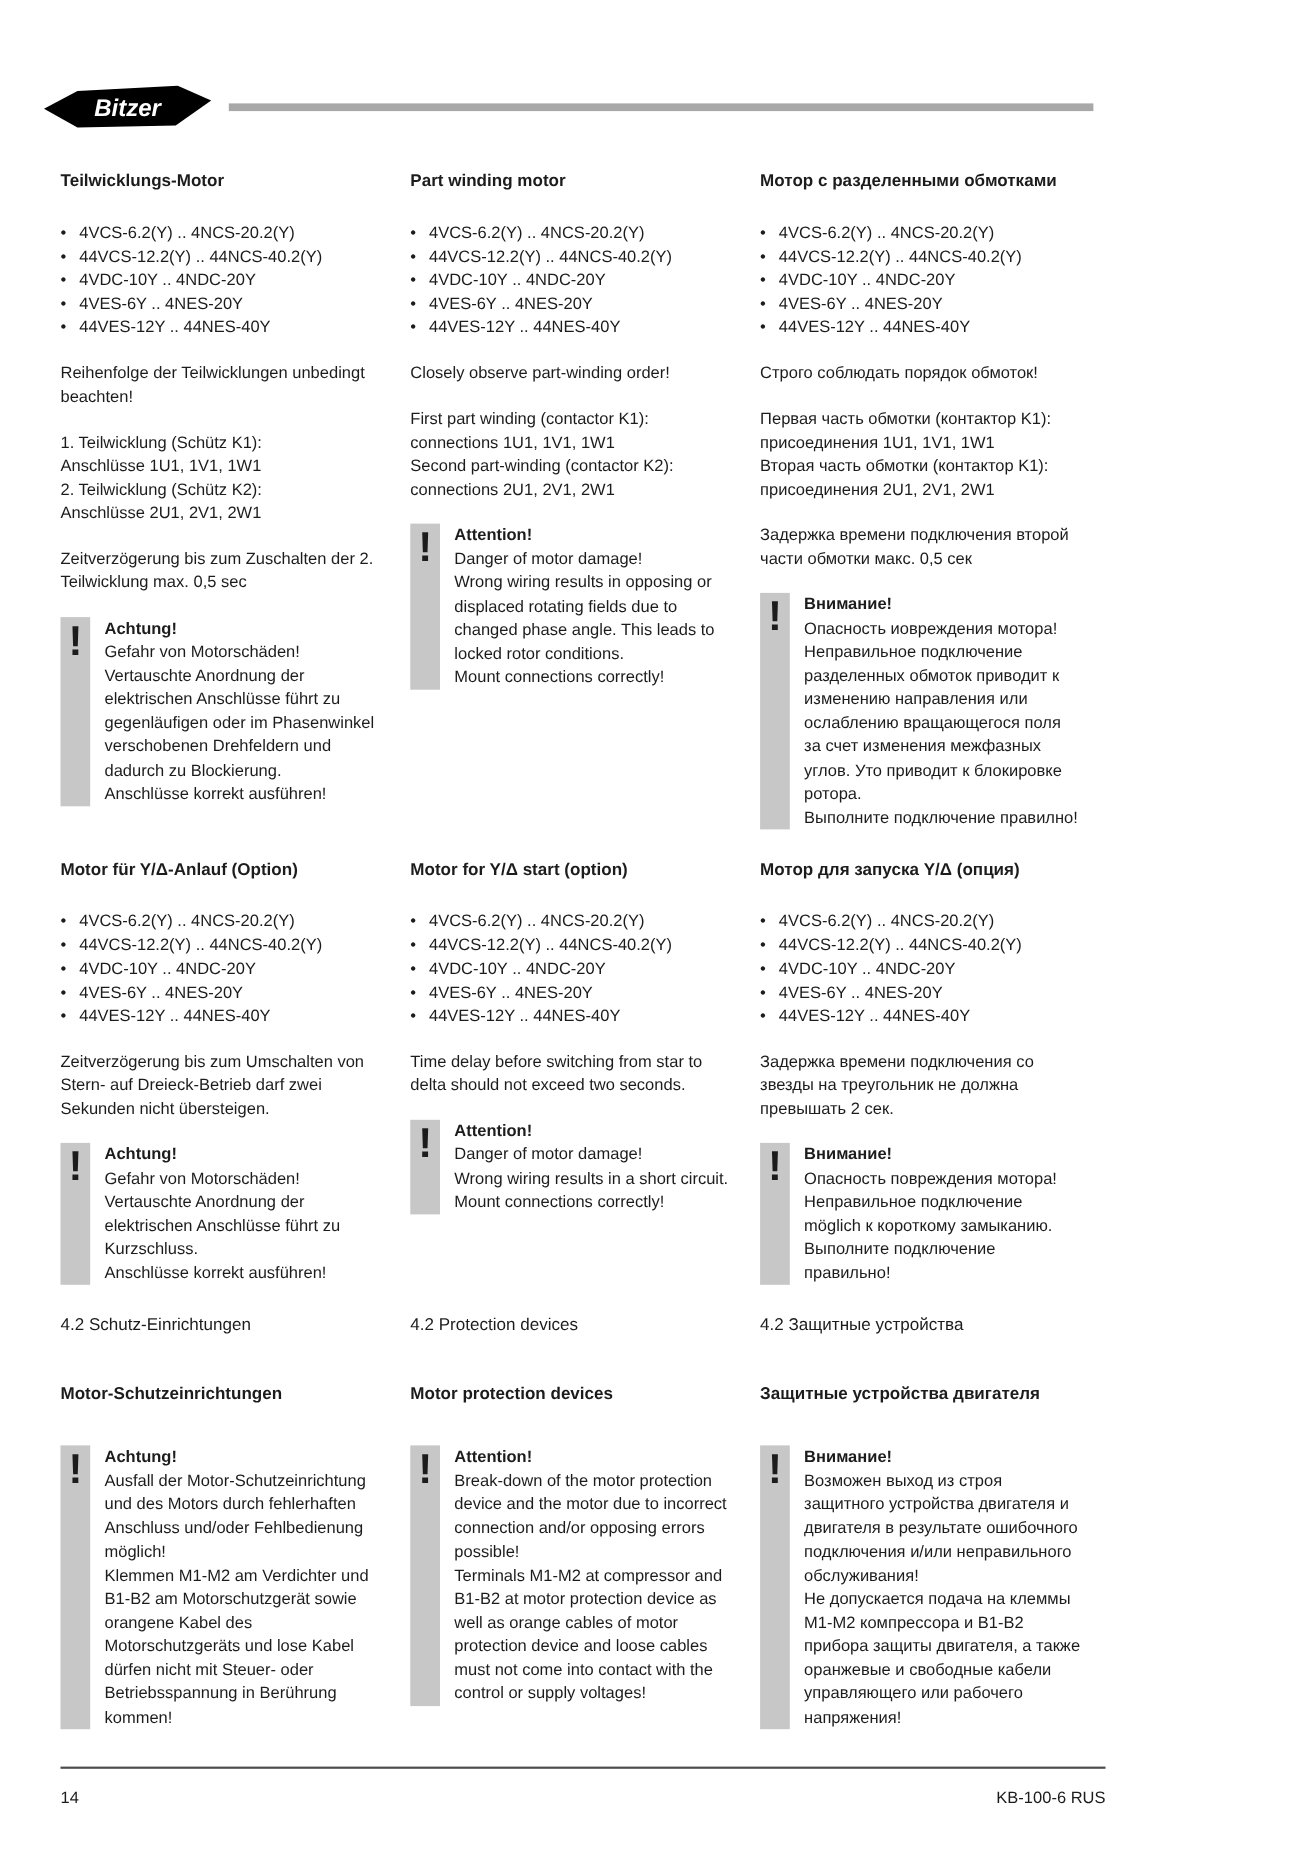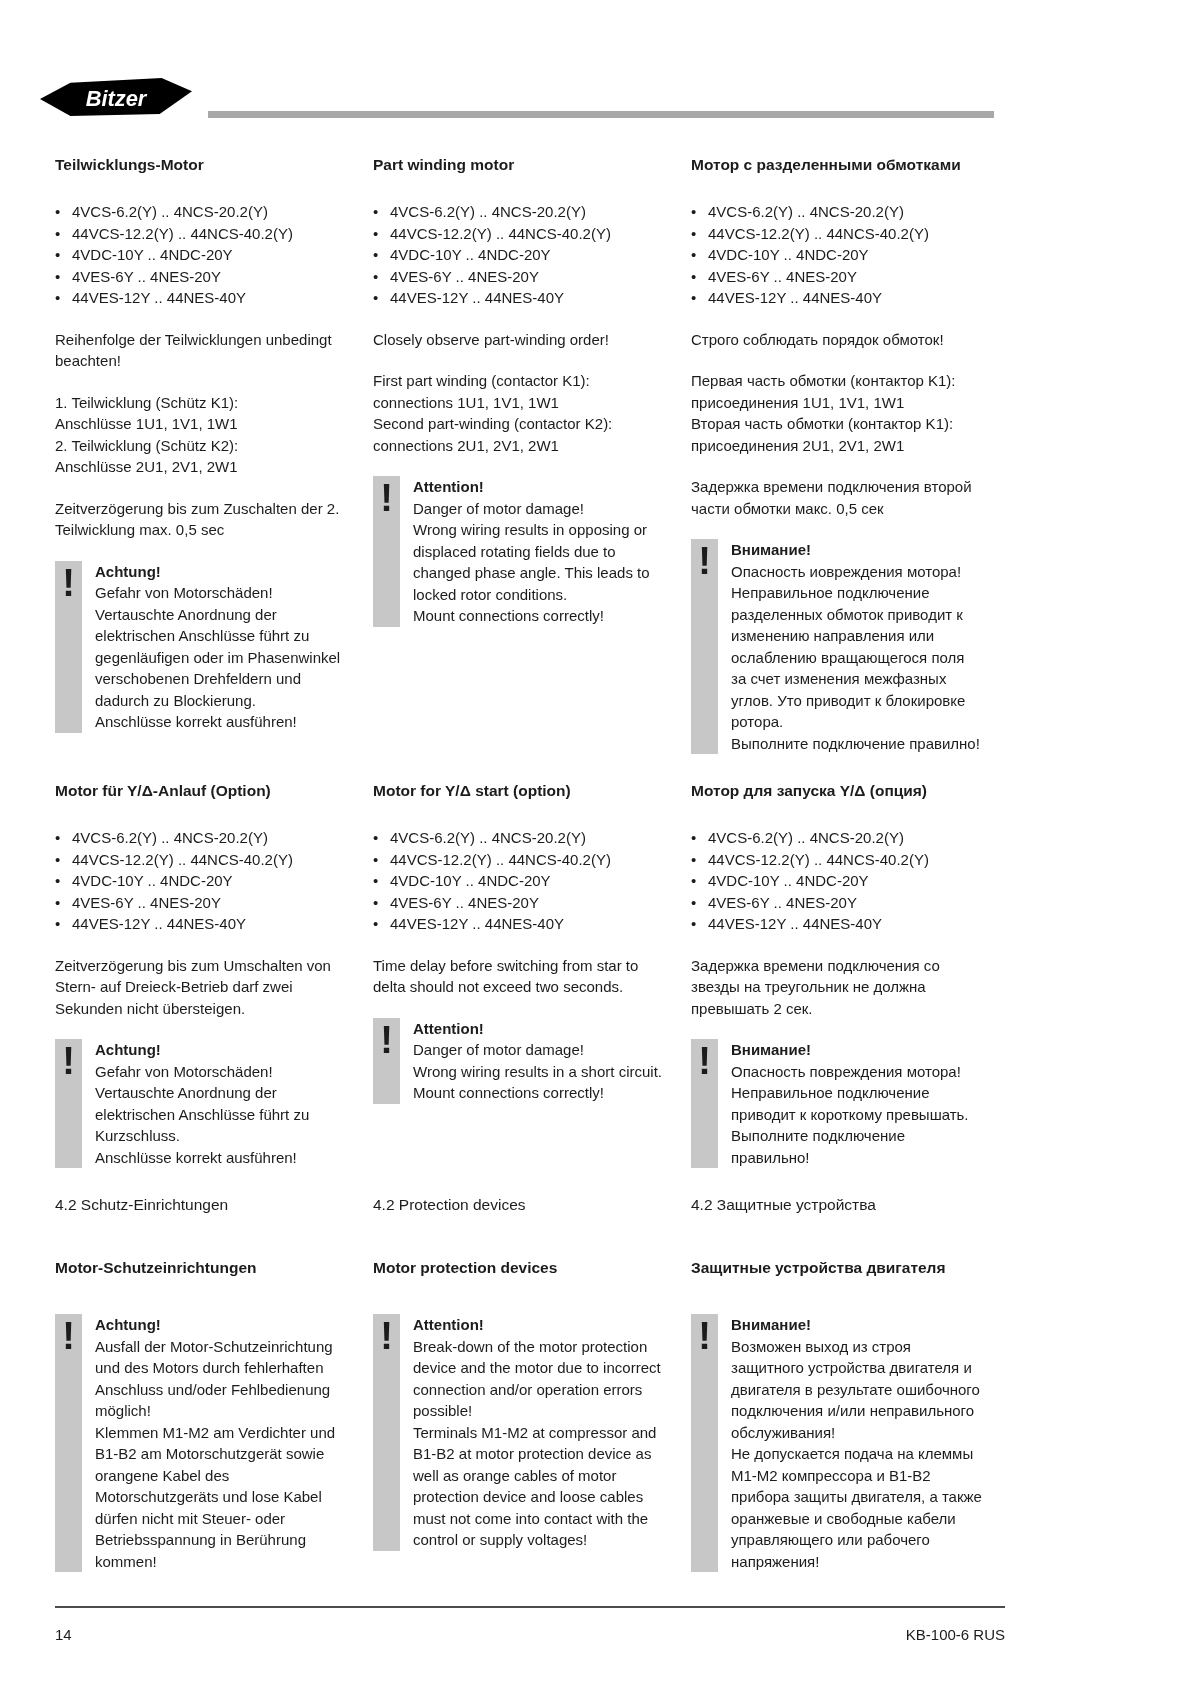--- a/index.html
+++ b/index.html
@@ -5,21 +5,21 @@
   * { margin:0; padding:0; box-sizing:border-box; }
   html,body { background:#e8e8e8; }
   .page {
     width:1190px; height:1684px; margin:0 auto; position:relative;
     background:#ffffff; color:#1c1c1c;
     font-family:"Liberation Sans","DejaVu Sans",sans-serif;
     font-size:15px; line-height:21.5px;
     overflow:hidden;
   }
   
-  .header { position:absolute; top:76px; left:40px; right:196px; display:flex; align-items:flex-end; height:42px; }
+  .header { position:absolute; top:76px; left:40px; right:196px; display:flex; align-items:center; height:42px; }
   .logo-svg { width:152px; height:42px; flex:0 0 auto; display:block; }
   .header-rule { flex:1; height:7px; background:#a8a8a8; margin-left:16px; }
   
   .content {
     position:absolute; top:154px; left:55px; width:950px;
     display:grid; grid-template-columns:292px 292px 292px;
     column-gap:37px; row-gap:46px;gap:26px;
   }
   .sec-title { font-size:15.5px; font-weight:700; margin-bottom:26px; line-height:21px; }
   .models { list-style:none; margin-bottom:20px; }
@@ -290,21 +290,21 @@
           </li>
       </ul>
       <p class="para">Задержка времени подключения со звезды на треугольник не должна превышать 2 сек.</p>
       <div class="attention">
         <div class="attn-bar">
             <span class="excl">!</span>
           </div>
         <div class="attn-body">
           <div class="attn-title">Внимание!</div>
           <div>Опасность повреждения мотора!</div>
-          <div>Неправильное подключение приводит к короткому превышать.</div>
+          <div>Неправильное подключение möglich к короткому замыканию.</div>
           <div>Выполните подключение правильно!</div>
         </div>
       </div>
     </section>
 
     <section class="cell">
       <h3 class="sec-num-title">4.2 Schutz-Einrichtungen</h3>
       <h3 class="sec-sub-title">Motor-Schutzeinrichtungen</h3>
       <div class="attention">
         <div class="attn-bar">
@@ -320,21 +320,21 @@
 
     <section class="cell">
       <h3 class="sec-num-title">4.2 Protection devices</h3>
       <h3 class="sec-sub-title">Motor protection devices</h3>
       <div class="attention">
         <div class="attn-bar">
             <span class="excl">!</span>
           </div>
         <div class="attn-body">
           <div class="attn-title">Attention!</div>
-          <div>Break-down of the motor protection device and the motor due to incorrect connection and/or operation errors possible!</div>
+          <div>Break-down of the motor protection device and the motor due to incorrect connection and/or opposing errors possible!</div>
           <div>Terminals M1-M2 at compressor and B1-B2 at motor protection device as well as orange cables of motor protection device and loose cables must not come into contact with the control or supply voltages!</div>
         </div>
       </div>
     </section>
 
     <section class="cell">
       <h3 class="sec-num-title">4.2  Защитные устройства</h3>
       <h3 class="sec-sub-title">Защитные устройства двигателя</h3>
       <div class="attention">
         <div class="attn-bar">

